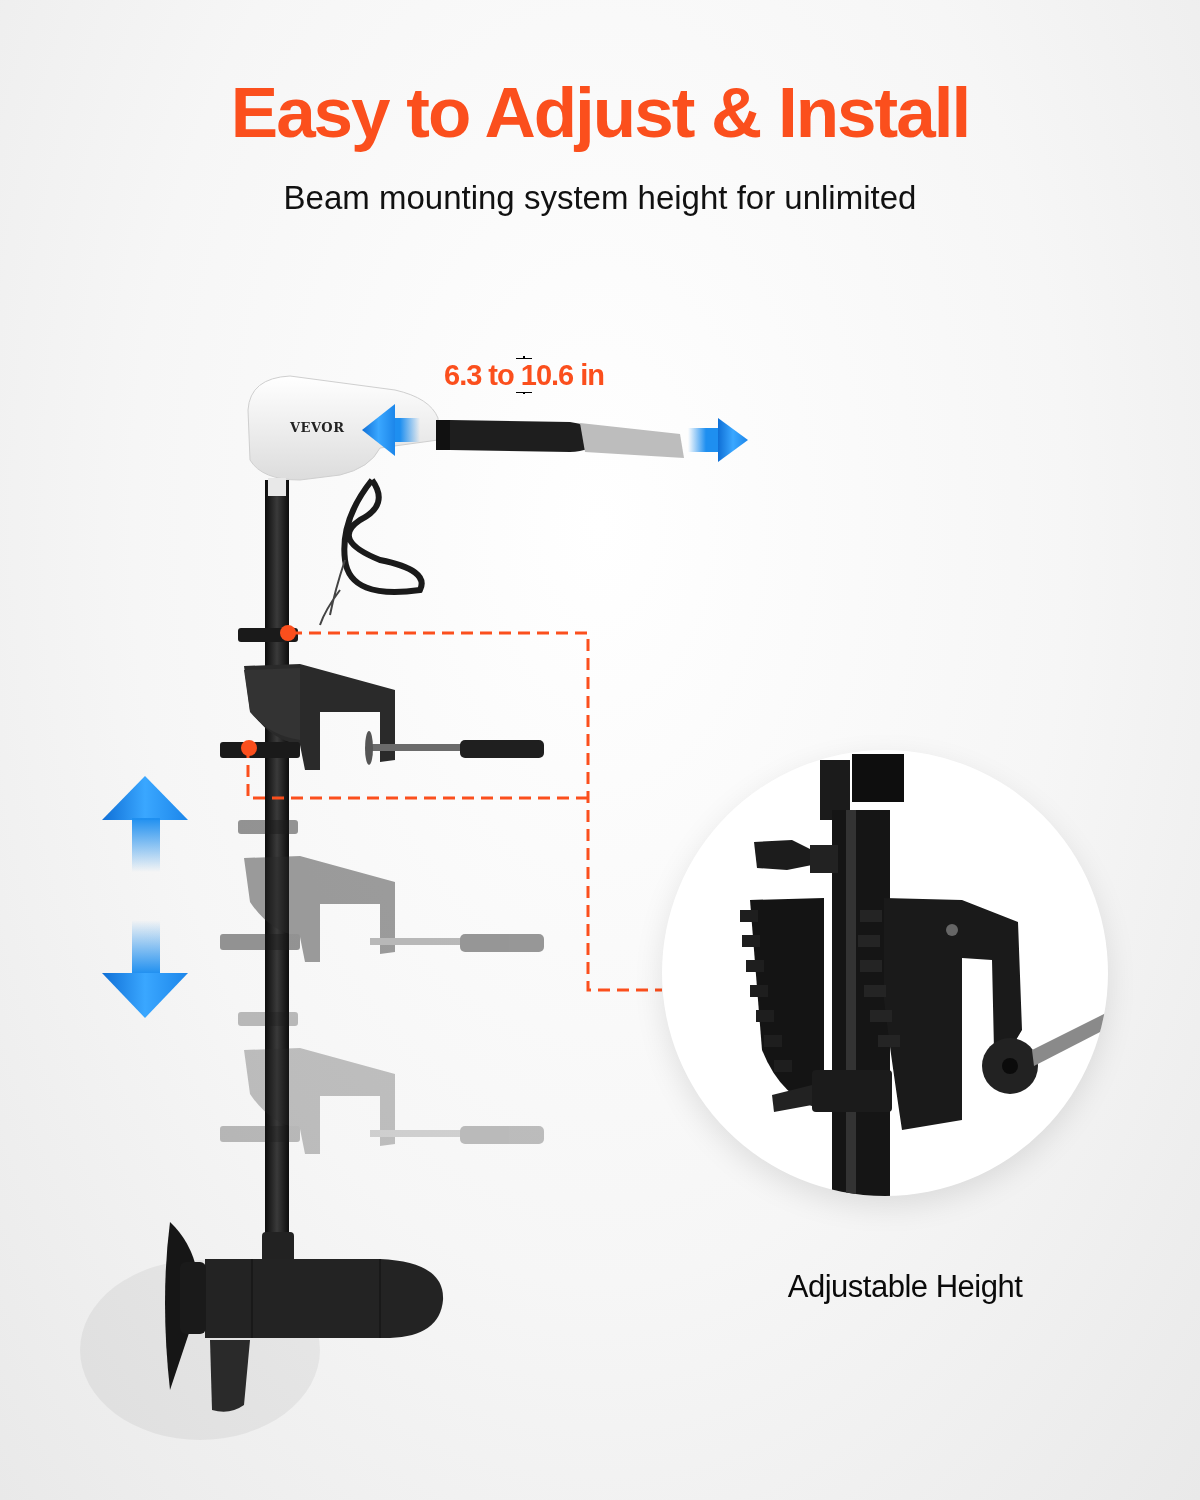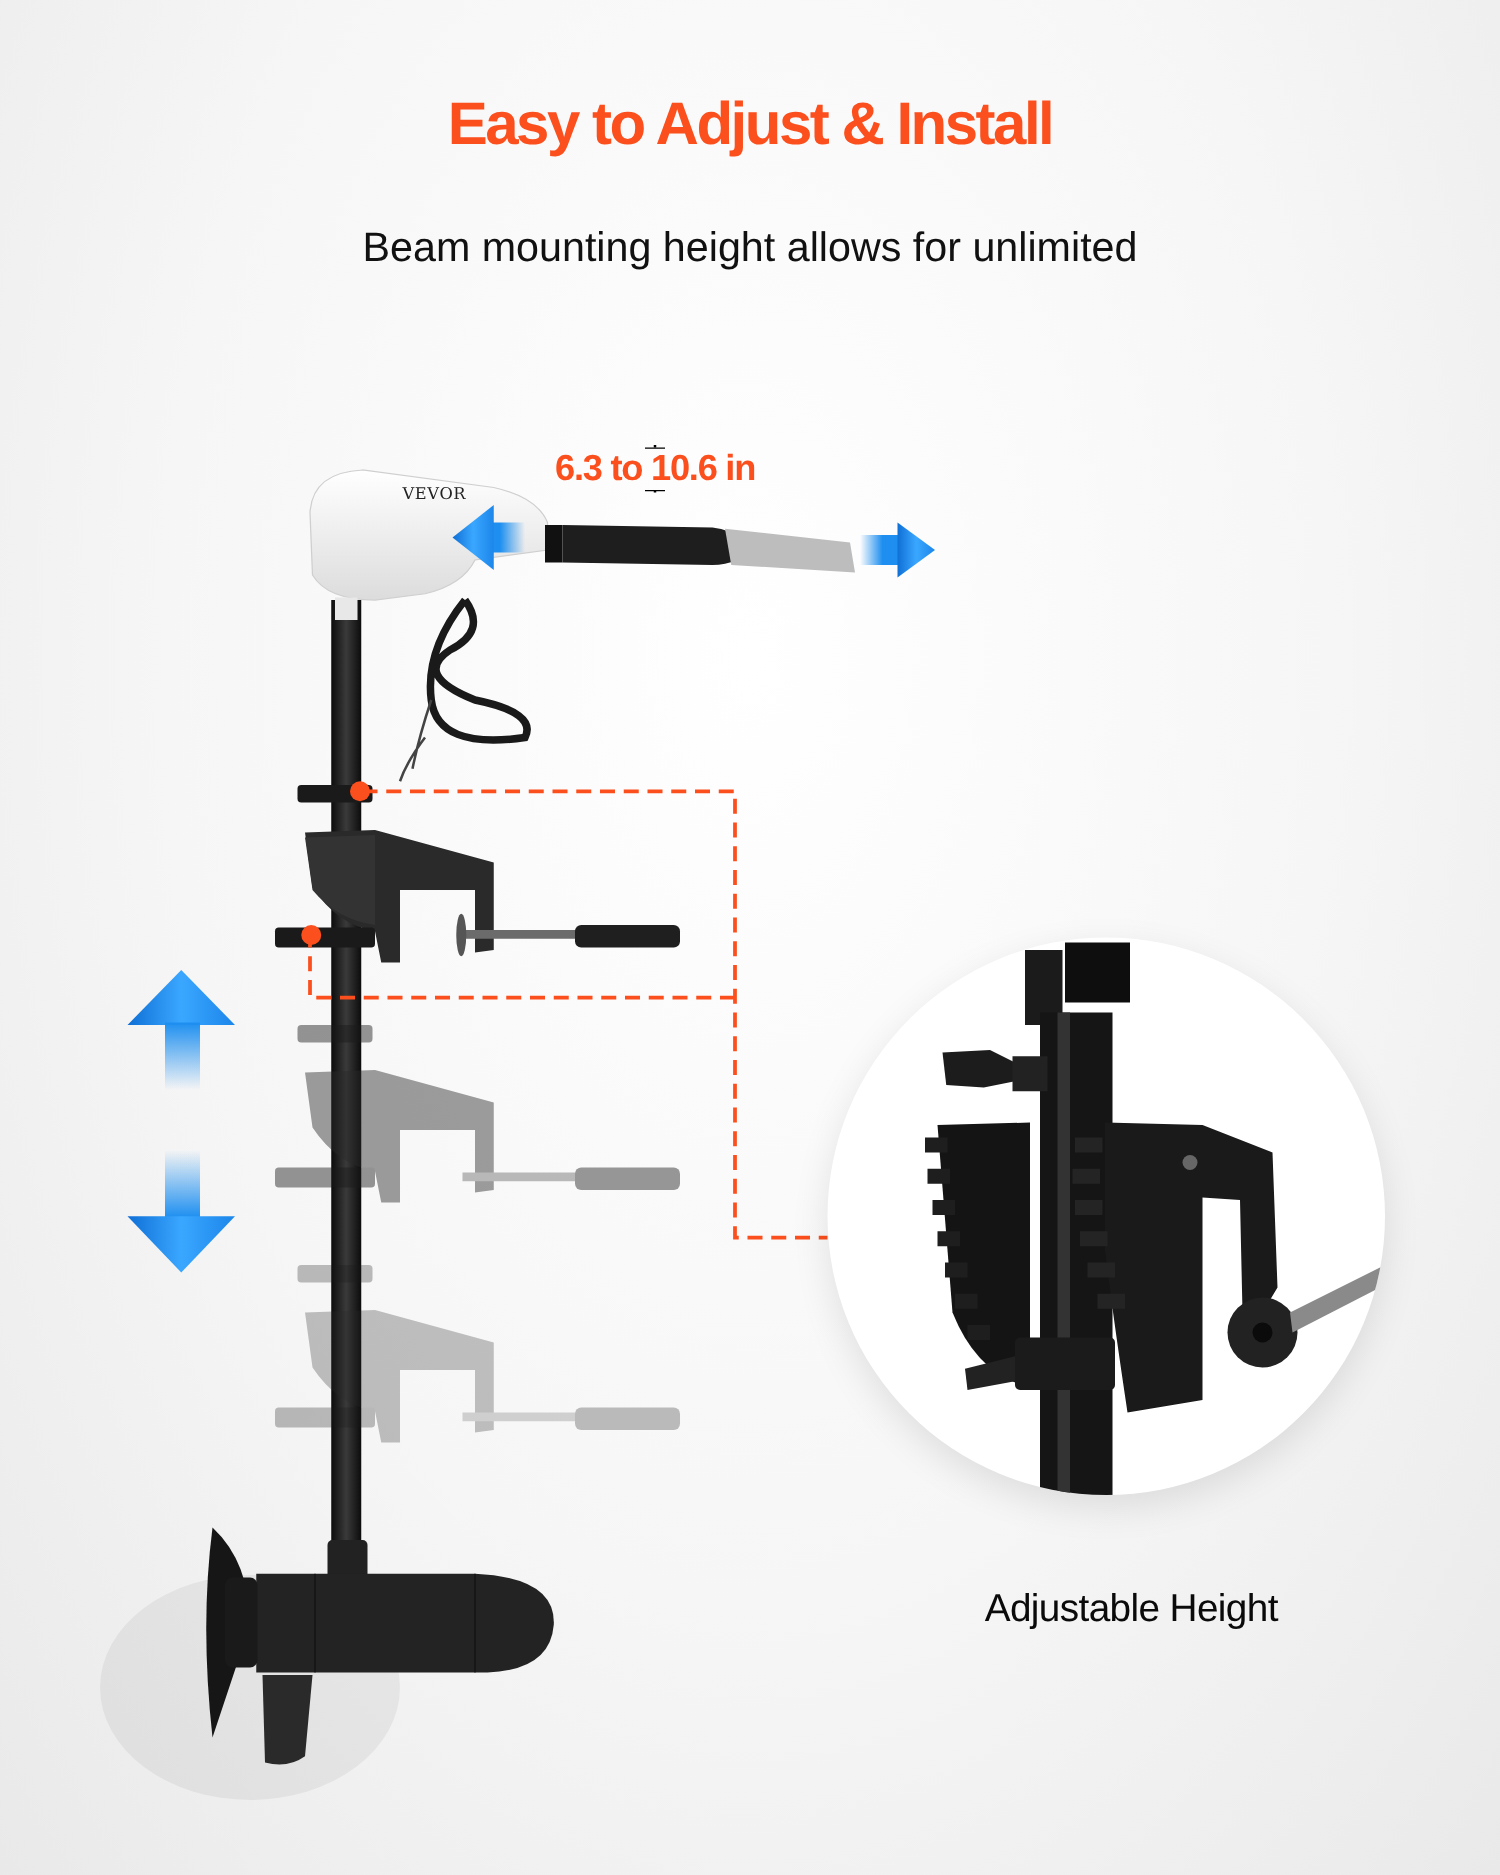--- a/index.html
+++ b/index.html
@@ -3,21 +3,21 @@
   <meta charset="utf-8">
   <style>
     html, body { margin: 0; padding: 0; }
     body {
       width: 1200px; height: 1500px; position: relative; overflow: hidden;
       background: radial-gradient(ellipse at 50% 35%, #ffffff 0%, #f6f6f6 55%, #e9e9e9 100%);
       font-family: "Liberation Sans", "DejaVu Sans", sans-serif;
     }
     .title {
       position: absolute; left: 0; top: 72px; width: 1200px; text-align: center;
-      font-size: 48px; font-weight: 700; color: #fb4f1d; letter-spacing: -2px;
+      font-size: 71px; font-weight: 700; color: #fb4f1d; letter-spacing: -2px;
       font-family: "Liberation Sans", sans-serif;
     }
     .subtitle {
       position: absolute; left: 0; top: 176px; width: 1200px; text-align: center;
       font-size: 33px; line-height: 44px; color: #111111; font-weight: 400;
     }
     .measure {
       position: absolute; left: 438px; top: 356px; height: 38px; display: flex; align-items: center; flex-direction: column;
     }
     .measure .bar { width: 2px; height: 32px; background: #000; }
@@ -28,30 +28,30 @@
     .caption {
       position: absolute; left: 720px; top: 1232px; width: 370px; text-align: center;
       font-size: 31px; color: #0a0a0a; letter-spacing: -0.5px; margin-top: 37px;
     }
     .art { position: absolute; left: 0; top: 0; width: 1200px; height: 1500px; }
     .circle {
       position: absolute; left: 662px; top: 750px; width: 446px; height: 446px; border-radius: 50%;
       background: #ffffff; box-shadow: 0 10px 30px rgba(0,0,0,0.10); overflow: hidden;
     }
     .brand {
-      position: absolute; left: 290px; top: 388px; font-size: 13px; font-weight: 400; color: #222;
-      font-family: "DejaVu Serif", serif; letter-spacing: 0.5px; margin-left: 32px;
+      position: absolute; left: 290px; top: 420px; font-size: 13px; font-weight: 700; color: #222;
+      font-family: "DejaVu Serif", serif; letter-spacing: 0.5px;
     }
   </style>
 </head>
 <body>
 
 <div class="title">Easy to Adjust &amp; Install</div>
 <div class="subtitle">
-  <div>Beam mounting height allows for unlimited</div>
+  <div>Beam mounting system height for unlimited</div>
 </div>
 
 <div class="measure">
   <div class="bar"></div>
   <div class="tick"></div>
   <span class="label">6.3 to 10.6 in</span>
   <div class="tick"></div>
   <div class="bar"></div>
 </div>
 

